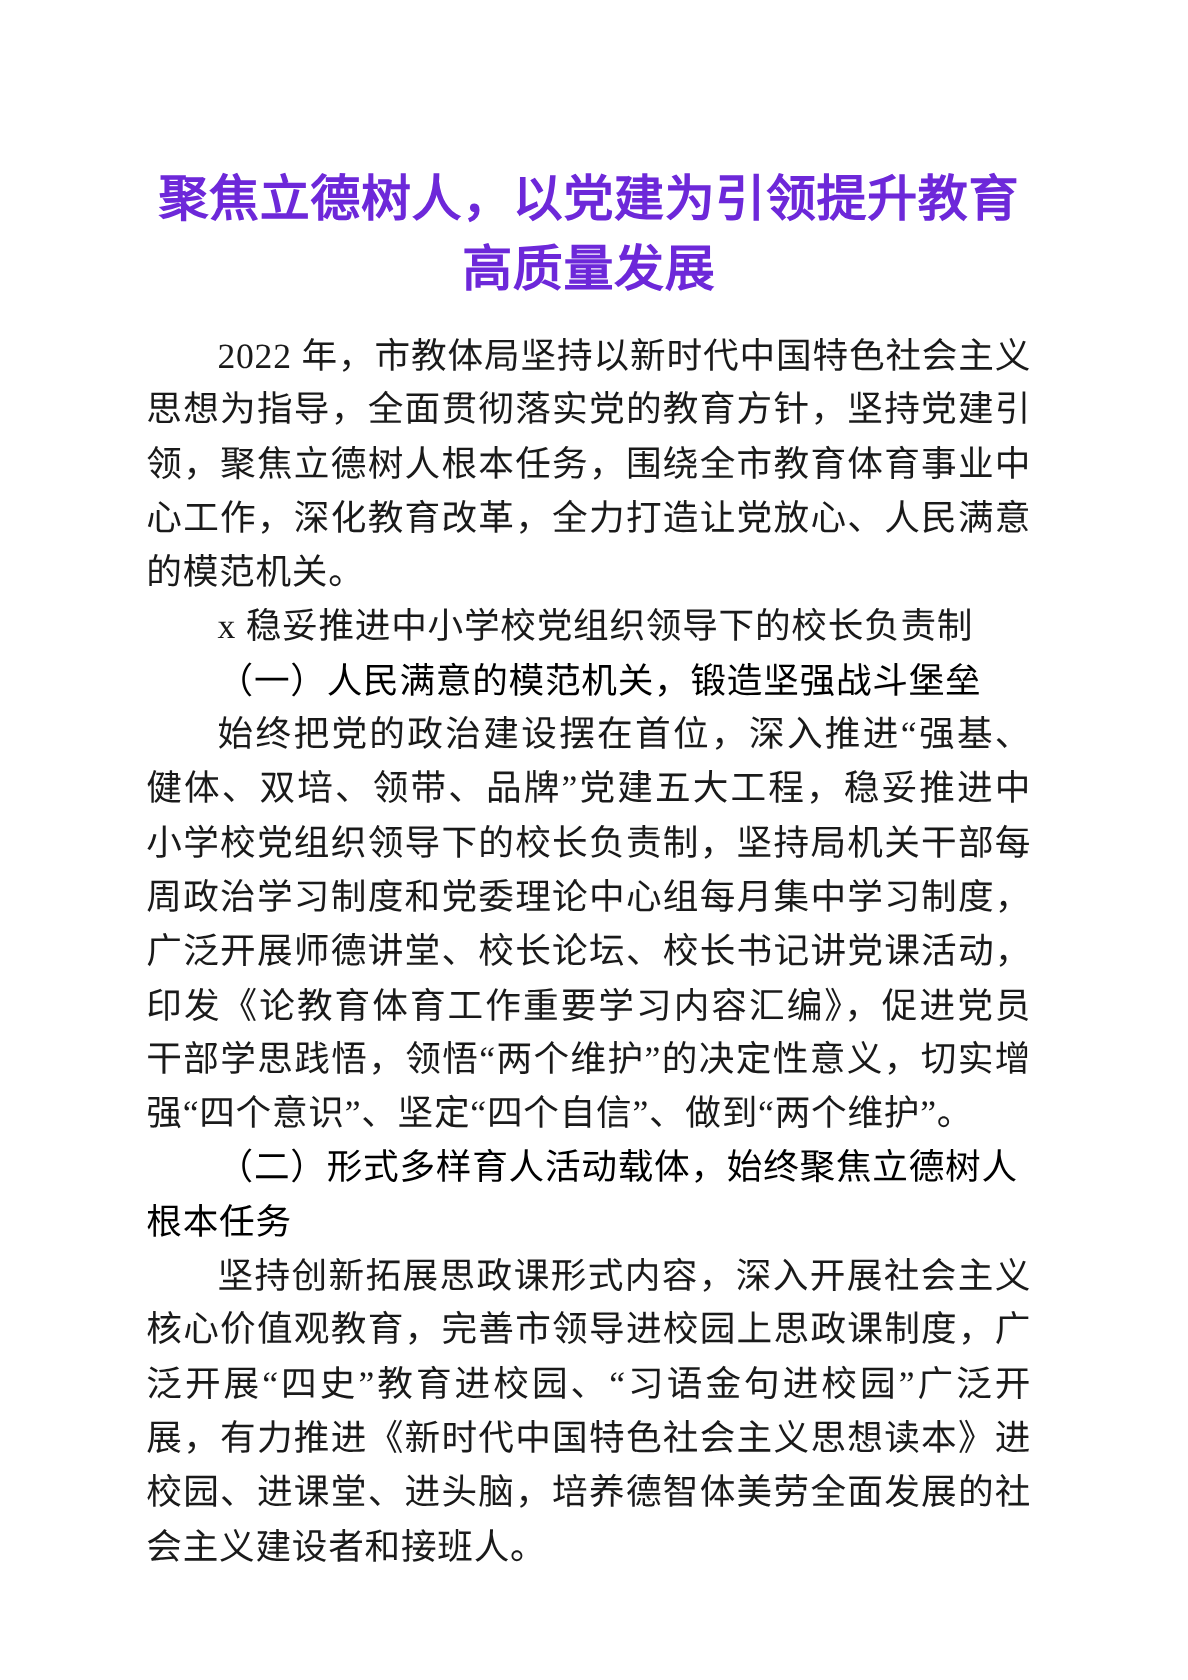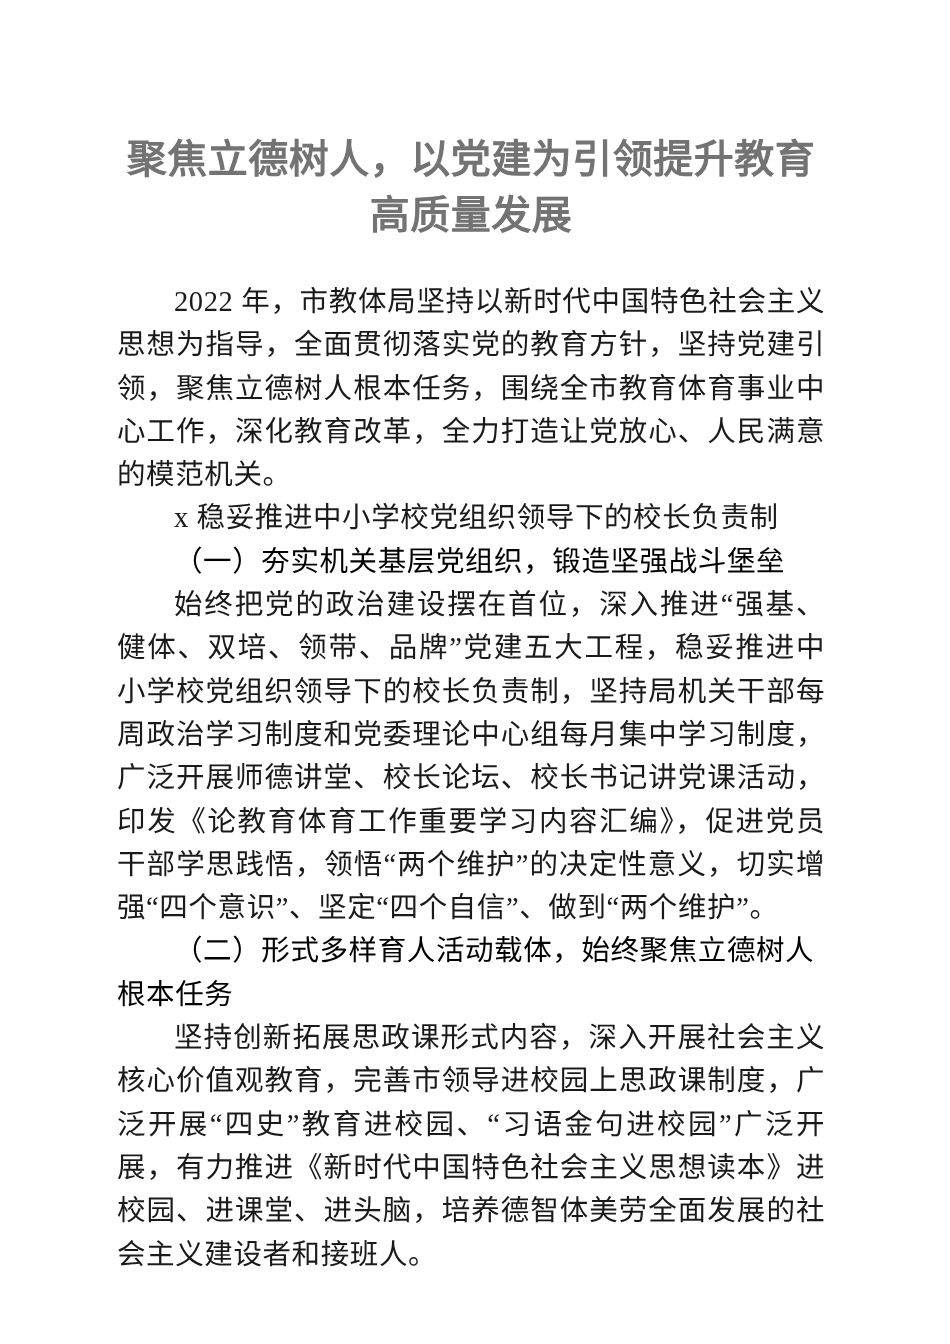--- a/index.html
+++ b/index.html
@@ -34,31 +34,31 @@
   
   .doc-title {
     margin: 0;
     padding: 0;
     text-align: center;
     font-family: "Liberation Serif", "DejaVu Serif", serif;
     font-weight: 700;
     font-size: 40px;
     line-height: 56px;
     letter-spacing: 0.5px;
-    color: #737373;
+    color: #6d28d9;
     position: absolute;
     top: 132px;
     left: 0;
     width: 708px;
   }
 
   
   .body-block {
     position: absolute;
-    top: 280px;
+    top: 264px;
     left: 0;
     width: 708px;
   }
 
   p.para {
     margin: 0;
     padding: 0;
     font-family: "Liberation Serif", "DejaVu Serif", serif;
     font-size: 28.5px;
     line-height: 43.3px;
@@ -94,21 +94,21 @@
   <div class="content">
 
     <h1 class="doc-title">聚焦立德树人，以党建为引领提升教育高质量发展</h1>
 
     <div class="body-block">
 
       <p class="para kai">2022 年，市教体局坚持以新时代中国特色社会主义思想为指导，全面贯彻落实党的教育方针，坚持党建引领，聚焦立德树人根本任务，围绕全市教育体育事业中心工作，深化教育改革，全力打造让党放心、人民满意的模范机关。</p>
 
       <p class="para kai plain-line">x 稳妥推进中小学校党组织领导下的校长负责制</p>
 
-      <p class="para kai heading plain-line">（一）夯实机关基层党组织，锻造坚强战斗堡垒</p>
+      <p class="para kai heading plain-line">（一）人民满意的模范机关，锻造坚强战斗堡垒</p>
 
       <p class="para kai">始终把党的政治建设摆在首位，深入推进“强基、健体、双培、领带、品牌”党建五大工程，稳妥推进中小学校党组织领导下的校长负责制，坚持局机关干部每周政治学习制度和党委理论中心组每月集中学习制度，广泛开展师德讲堂、校长论坛、校长书记讲党课活动，印发《论教育体育工作重要学习内容汇编》，促进党员干部学思践悟，领悟“两个维护”的决定性意义，切实增强“四个意识”、坚定“四个自信”、做到“两个维护”。</p>
 
       <p class="para kai heading plain-line">（二）形式多样育人活动载体，始终聚焦立德树人根本任务</p>
 
       <p class="para kai">坚持创新拓展思政课形式内容，深入开展社会主义核心价值观教育，完善市领导进校园上思政课制度，广泛开展“四史”教育进校园、“习语金句进校园”广泛开展，有力推进《新时代中国特色社会主义思想读本》进校园、进课堂、进头脑，培养德智体美劳全面发展的社会主义建设者和接班人。</p>
 
     </div>
   </div>
 </div>

